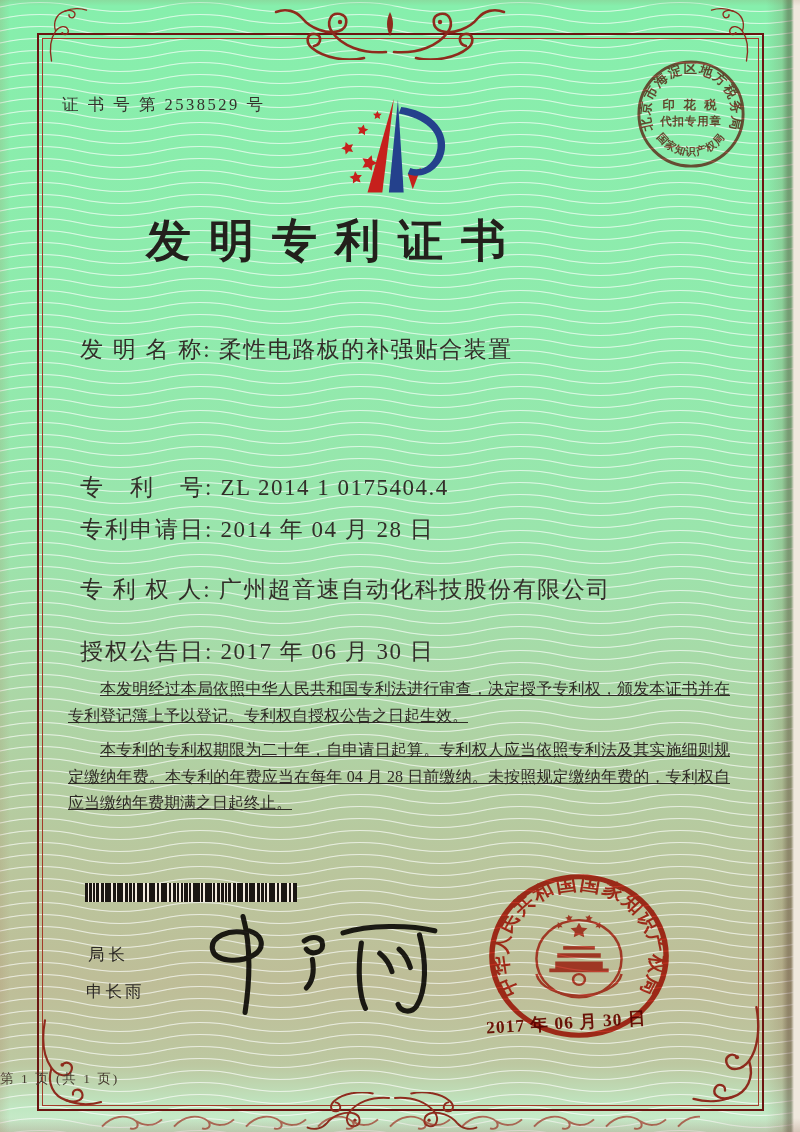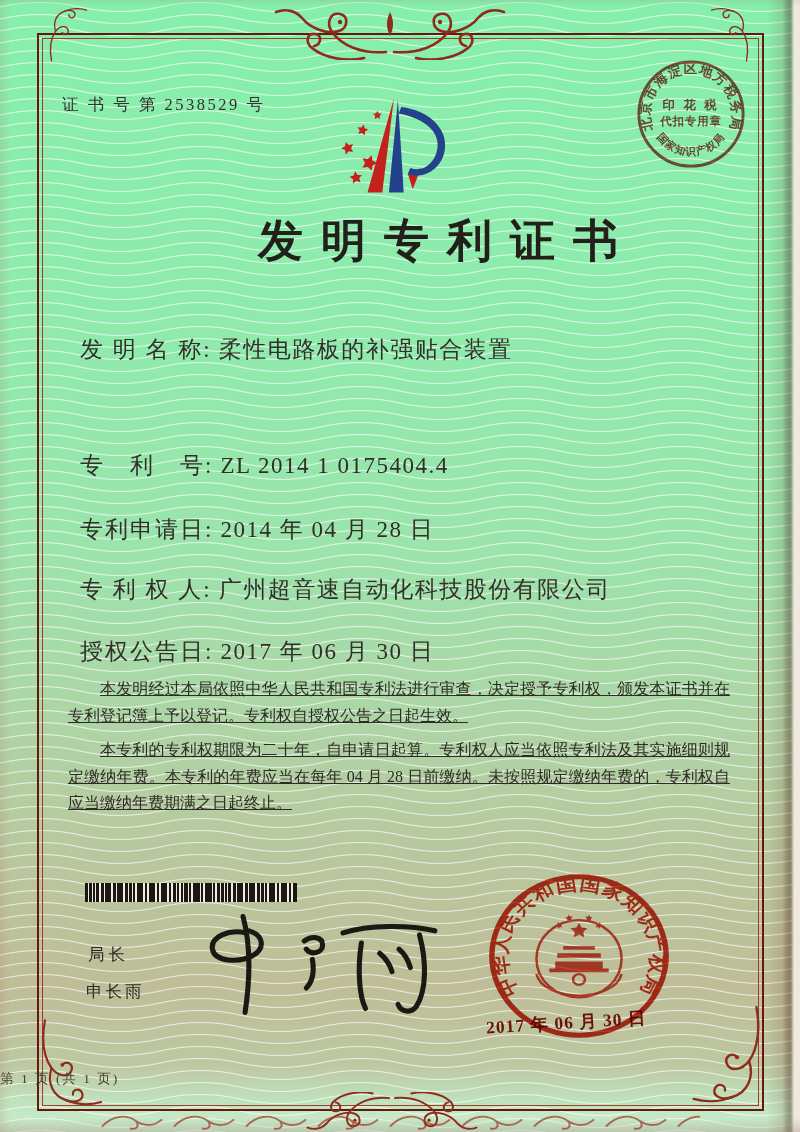--- a/index.html
+++ b/index.html
@@ -28,22 +28,22 @@
   
   .frame{position:absolute;left:37px;top:33px;width:723px;height:1074px;
     border:2.5px solid #6b1511;}
   .frame::after{content:"";position:absolute;inset:3px;border:1px solid #a43b28;}
 
   .orn{stroke:#8e2b1d;fill:none;stroke-width:2.6;stroke-linecap:round;}
   .orn-fill{fill:#8e2b1d;stroke:none;}
 
   
   .cert-no{position:absolute;left:62px;top:94px;font-size:16.5px;letter-spacing:2.5px;color:#35312c;}
-  .title{position:absolute;left:0;top:211px;width:636px;text-align:right;
-    font-size:45px;font-weight:bold;letter-spacing:18px;text-indent:18px;color:#23201c;}
+  .title{position:absolute;left:0;top:211px;width:636px;text-align:center;
+    font-size:45px;font-weight:bold;letter-spacing:18px;text-indent:18px;color:#23201c;padding-left:8px;}
   .field{position:absolute;left:80px;font-size:23px;color:#322e29;letter-spacing:1px;white-space:nowrap;}
   .field .f-label{letter-spacing:2px;}
   .field .f-value{margin-left:7px;letter-spacing:1.5px;}
   .body-text{position:absolute;left:60px;top:668px;width:678px;
     font-size:16px;line-height:26.5px;color:#2e2a25;text-align:justify;}
   .body-text p{margin:8px;text-indent:2em;text-decoration:underline;}
 
   .barcode{position:absolute;left:85px;top:883px;width:212px;height:19px;
     background:
       repeating-linear-gradient(90deg,#1b1713 0 2px,rgba(0,0,0,0) 2px 4px),
@@ -194,21 +194,21 @@
     </text>
     <text x="70" y="64" text-anchor="middle" font-size="13.5" font-weight="bold" fill="#a83c31" letter-spacing="3">印 花 税</text>
     <text x="70" y="82" text-anchor="middle" font-size="12.5" font-weight="bold" fill="#a83c31" letter-spacing="1">代扣专用章</text>
   </svg>
 
   <div class="title">发明专利证书</div>
 
   <div class="field" style="top:334px">
     <span class="f-label">发 明 名 称:</span><span class="f-value">柔性电路板的补强贴合装置</span>
   </div>
-  <div class="field" style="top:450px">
+  <div class="field" style="top:472px">
     <span class="f-label">专　利　号:</span><span class="f-value">ZL 2014 1 0175404.4</span>
   </div>
   <div class="field" style="top:514px">
     <span class="f-label">专利申请日:</span><span class="f-value">2014 年 04 月 28 日</span>
   </div>
   <div class="field" style="top:574px">
     <span class="f-label">专 利 权 人:</span><span class="f-value">广州超音速自动化科技股份有限公司</span>
   </div>
   <div class="field" style="top:636px">
     <span class="f-label">授权公告日:</span><span class="f-value">2017 年 06 月 30 日</span>

